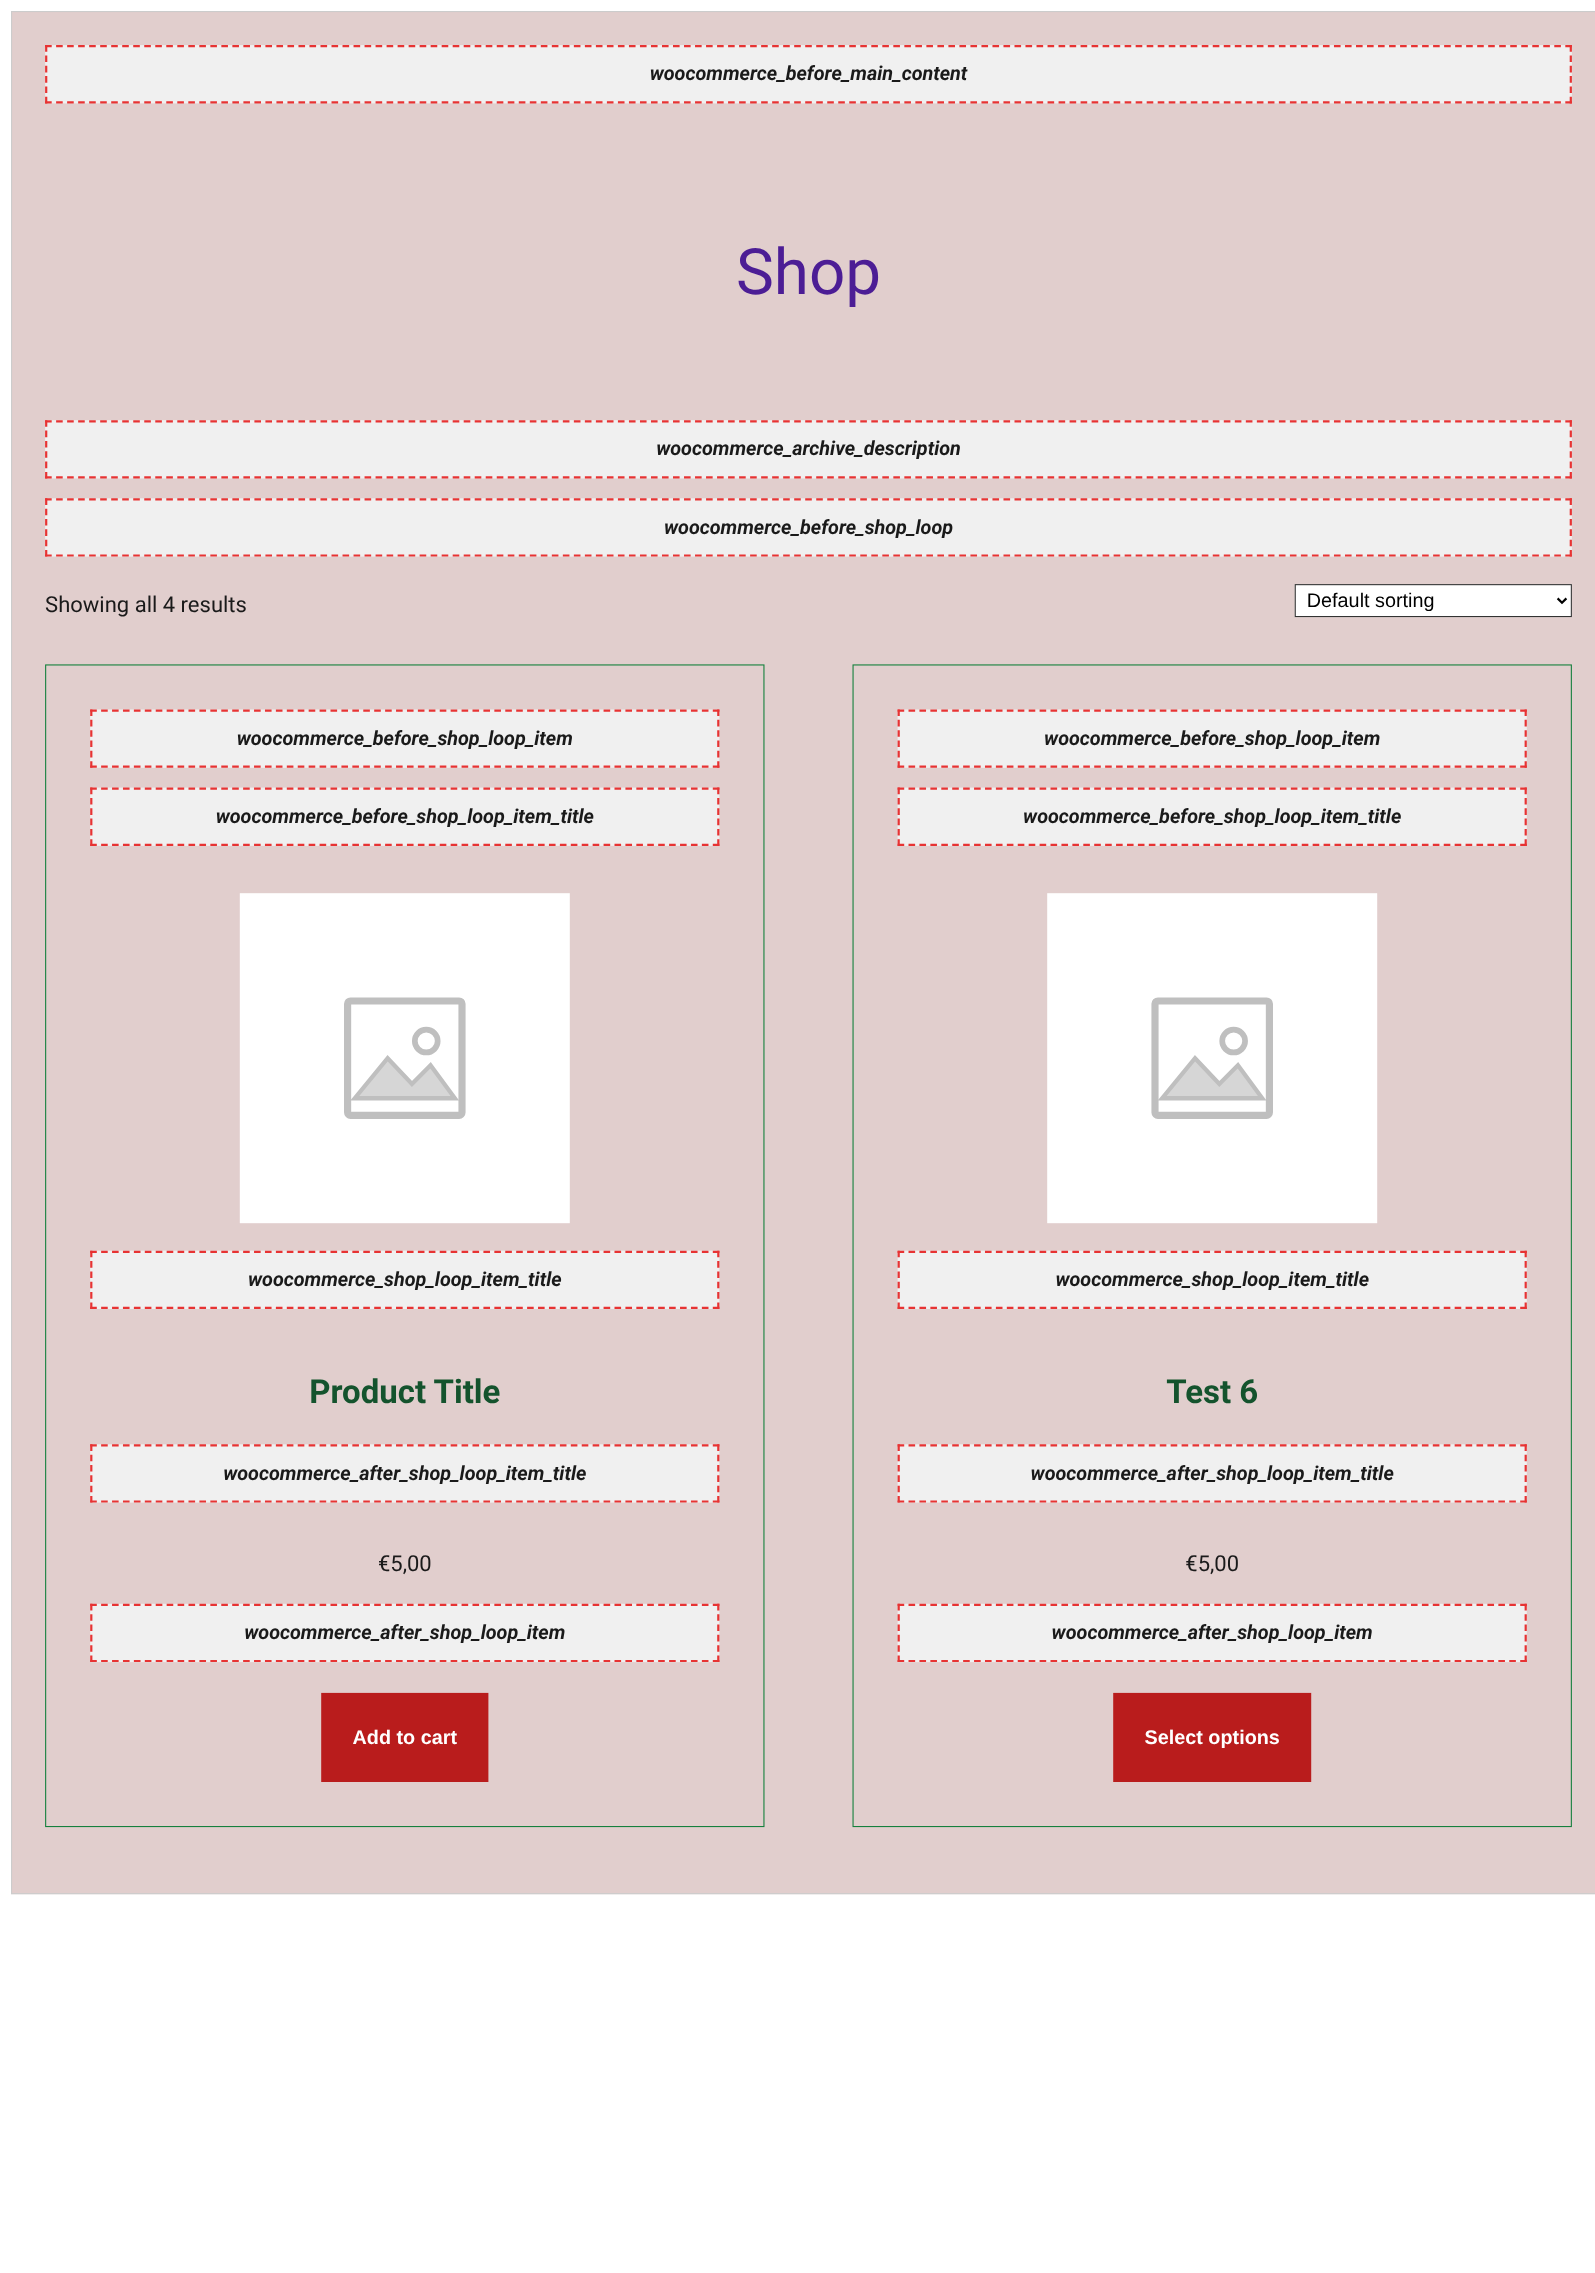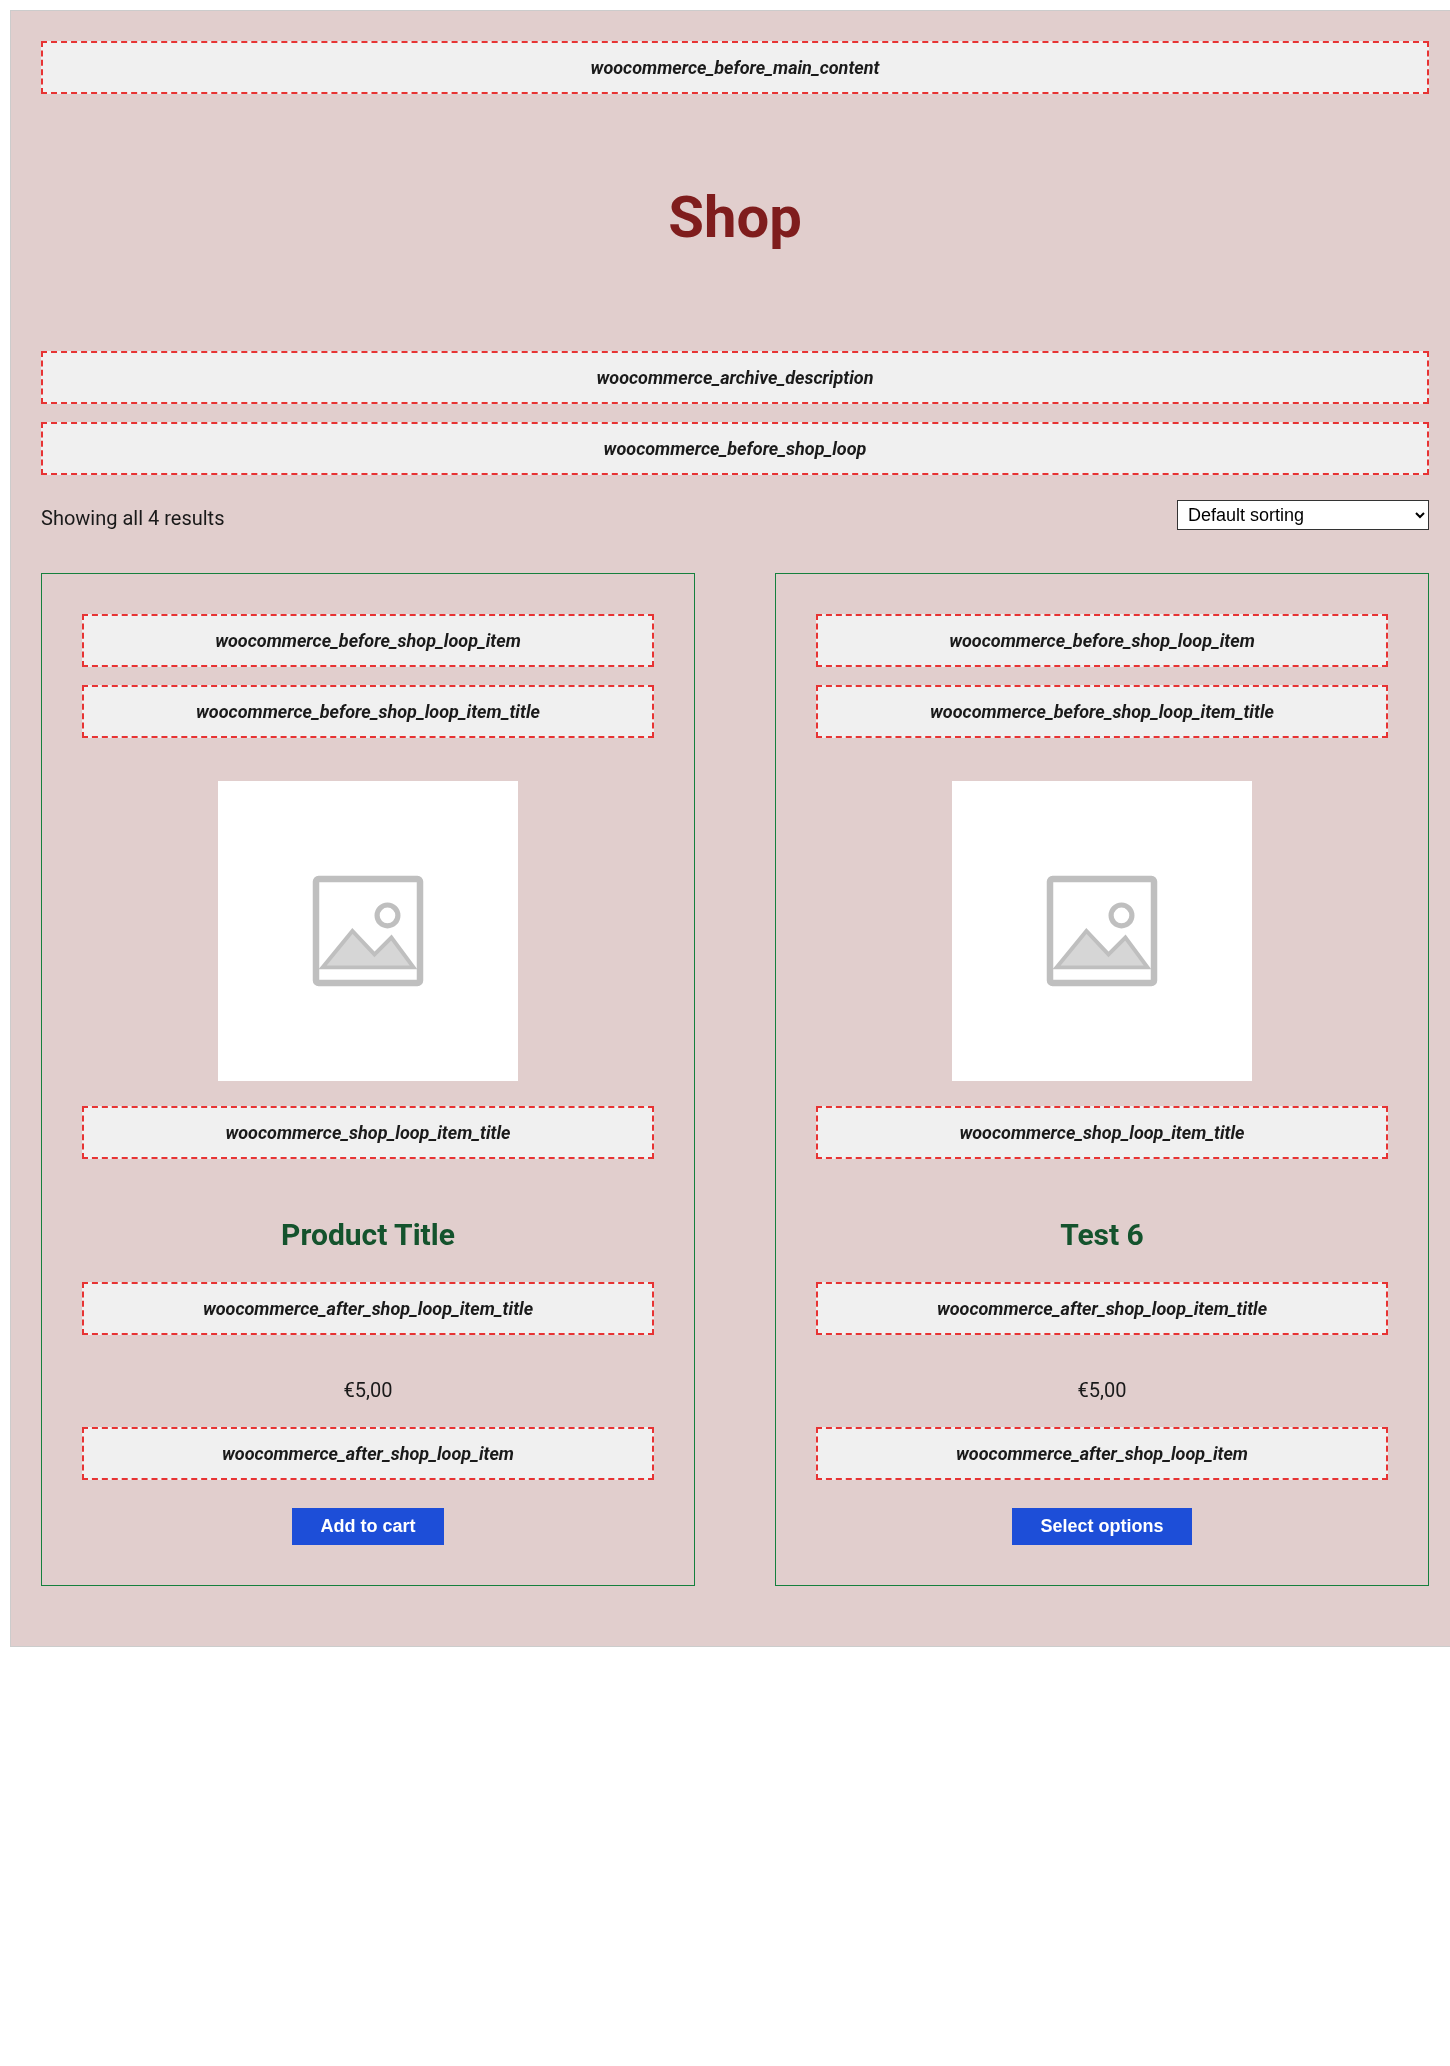--- a/index.html
+++ b/index.html
@@ -27,24 +27,24 @@
       margin-bottom: 18px;
     }
     .hook-box span {
       font-style: italic;
       font-weight: 700;
       font-size: 18px;
       color: #1a1a1a;
     }
     .page-title {
       text-align: center;
-      color: #7f1d1d;
-      font-weight: 700;
+      color: #4c1d95;
+      font-weight: 400;
       font-size: 58px;
-      margin: 89px 0 100px 0;
+      margin: 120px 0 100px 0;
     }
     .toolbar {
       display: flex;
       justify-content: space-between;
       align-items: flex-end;
       margin: 25px 0 15px 0;
     }
     .result-count {
       font-size: 20px;
       color: #1a1a1a;
@@ -94,24 +94,24 @@
       text-align: center;
       margin: 40px 0 30px 0;
     }
     .product-price {
       font-size: 20px;
       color: #1a1a1a;
       text-align: center;
       margin: 25px 0;
     }
     .product-button {
-      background: #1d4ed8;
+      background: #b91c1c;
       color: #ffffff;
       border: none;
-      padding: 8px 28px;
+      padding: 30px 28px;
       font-size: 18px;
       font-weight: 700;
       cursor: pointer;
       margin-top: 10px;
     }
   </style>
 </head>
 <body>
 
 <div class="page-wrapper">

